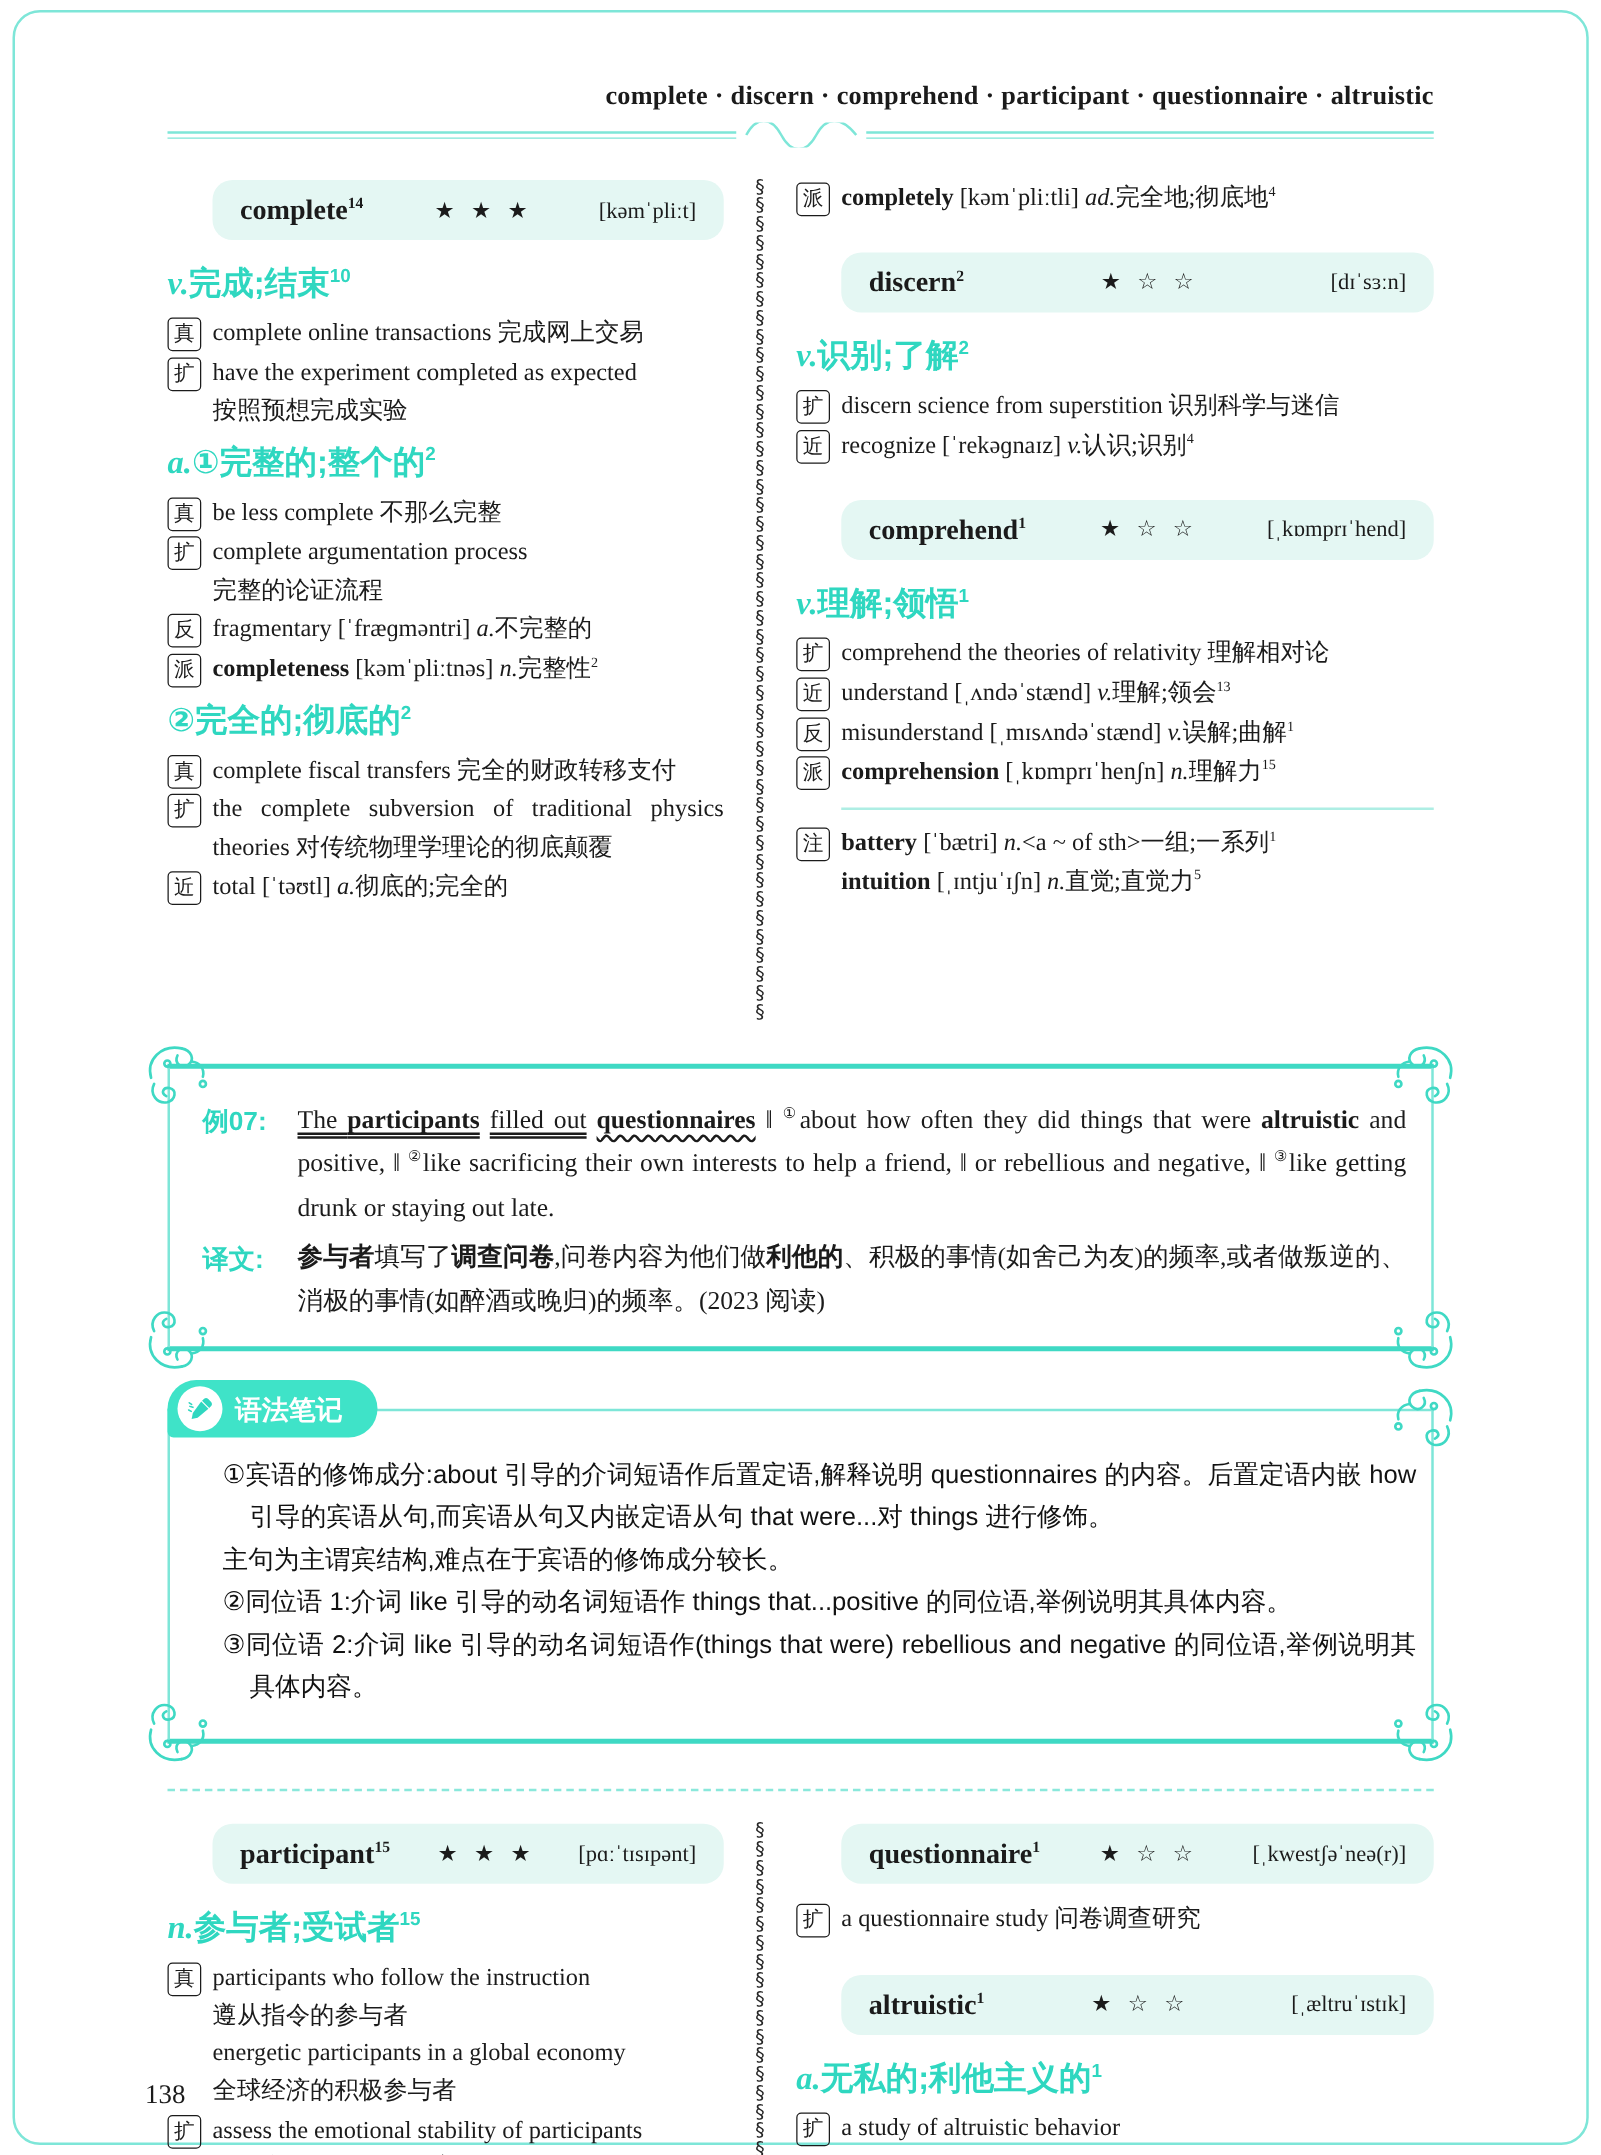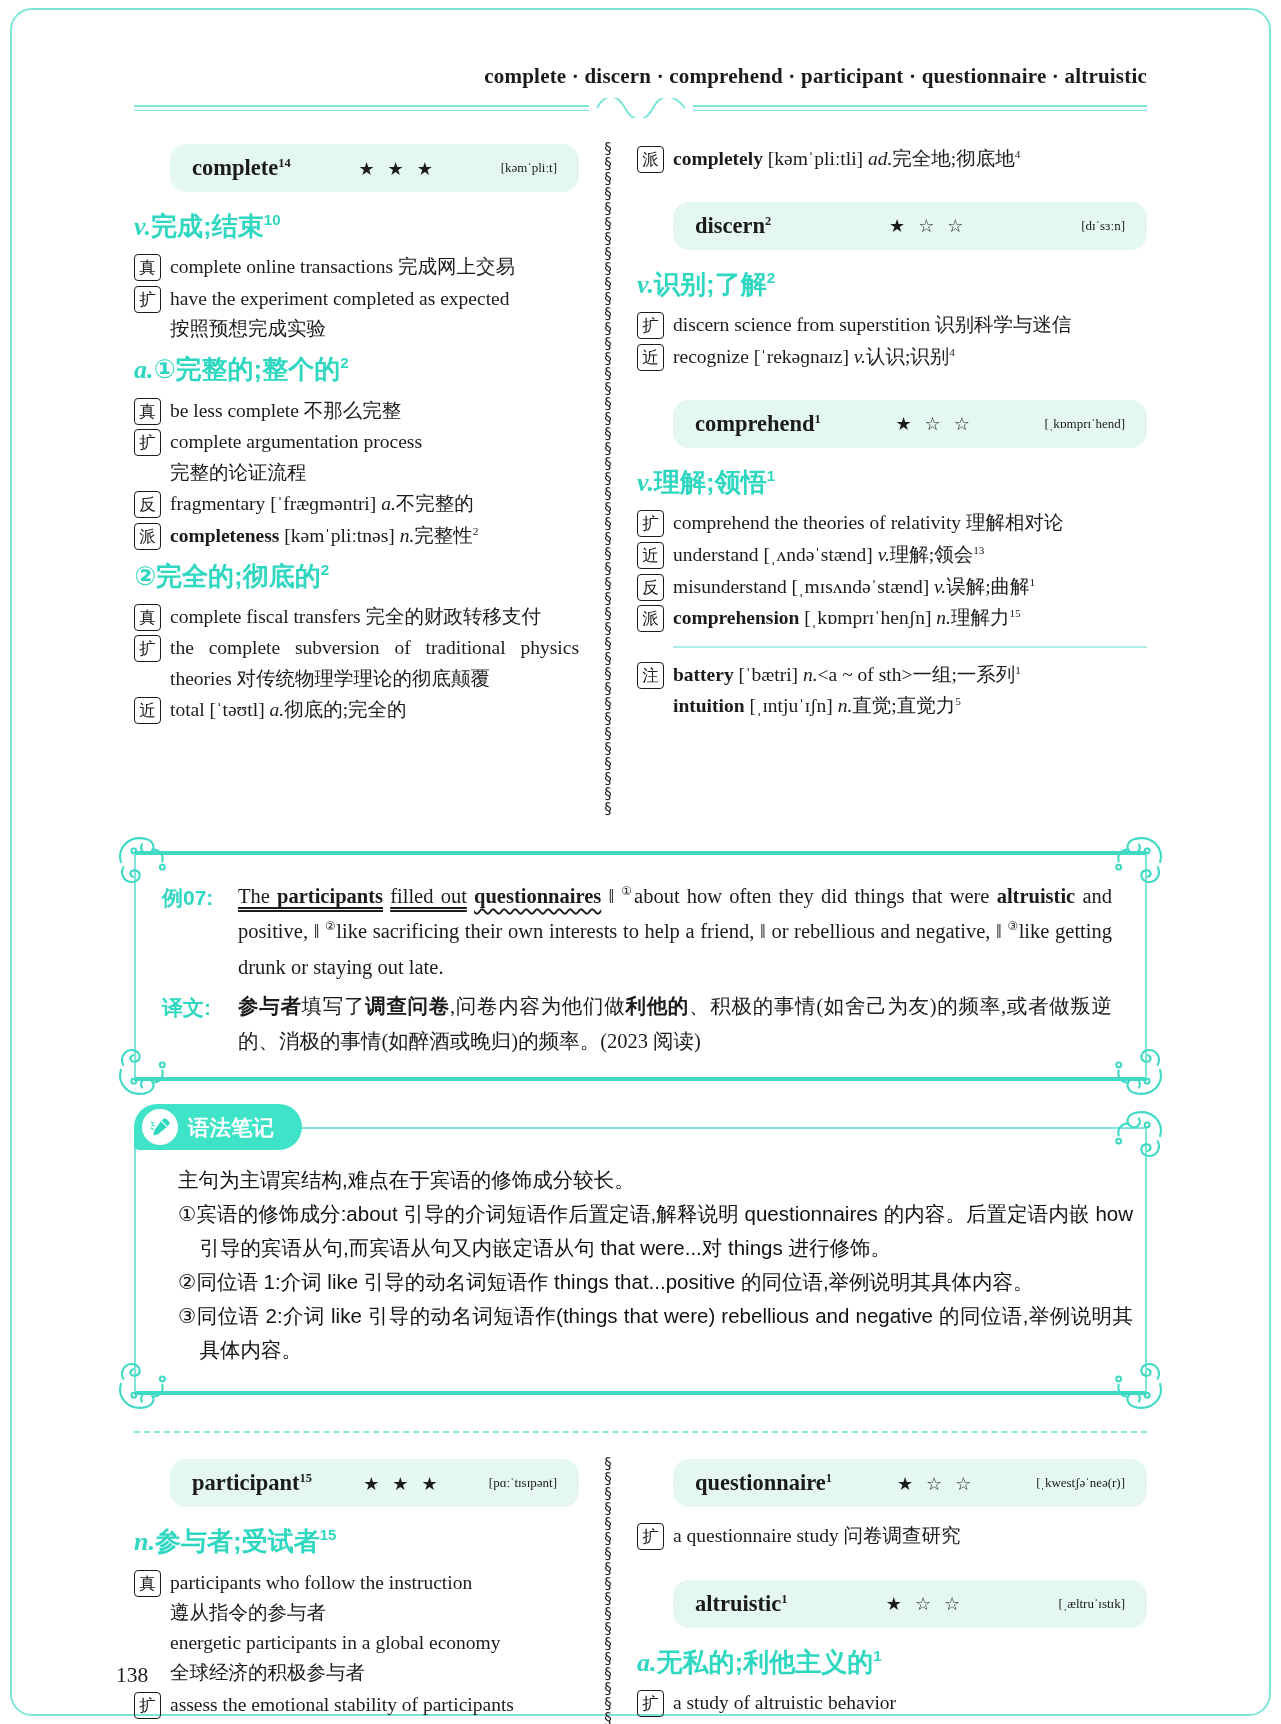--- a/index.html
+++ b/index.html
@@ -41,21 +41,21 @@
 
   .hw-box{
     background:var(--hw-bg);border-radius:16px;
     display:flex;align-items:center;
     padding:11px 22px;margin:28px 0 14px 36px;
   }
   .col > .hw-box:first-child{margin-top:2px;}
   .hw-word{font-weight:bold;font-size:22.5px;white-space:nowrap;}
   .hw-word sup{font-size:12.5px;vertical-align:super;line-height:0;}
   .hw-stars{flex:1;text-align:center;font-family:"DejaVu Sans",sans-serif;font-size:18px;letter-spacing:13px;padding-left:13px;white-space:nowrap;}
-  .hw-pron{font-size:13px;white-space:nowrap;}
+  .hw-pron{font-size:18px;white-space:nowrap;}
 
   .v-line{display:flex;font-size:19.5px;line-height:1.55;margin:1.5px 0;}
   .v-line .tag{
     flex:none;width:27px;height:27px;margin:2px 9px 0 0;
     border:1.5px solid #1b1b1b;border-radius:4px;
     font-family:"Liberation Sans","DejaVu Sans",sans-serif;
     font-size:16.5px;line-height:24px;text-align:center;font-weight:500;
   }
   .v-line .lc{flex:1;text-align:justify;}
   .v-line.teal{color:var(--teal);font-family:"Liberation Sans","DejaVu Sans",sans-serif;font-weight:bold;font-size:26px;margin:5px 0;}
@@ -71,21 +71,21 @@
   .p-wavyb{font-weight:bold;text-decoration:underline wavy;text-underline-offset:5px;text-decoration-thickness:1.5px;}
   sup.sp{font-size:.58em;vertical-align:super;line-height:0;}
 
   
   .example-box{
     position:relative;margin-top:34px;
     border-left:2px solid var(--accent-light);
     border-right:2px solid var(--accent-light);
     border-top:4px solid var(--accent);
     border-bottom:4px solid var(--accent);
-    padding:24px 33px 18px 26px;
+    padding:24px 20px 18px 26px;
   }
   .ex-row{display:flex;font-size:20.5px;line-height:1.72;}
   .ex-row + .ex-row{margin-top:4px;}
   .ex-label{
     flex:none;width:76px;color:var(--teal);font-weight:bold;
     font-family:"Liberation Sans","DejaVu Sans",sans-serif;font-size:21px;padding-top:1px;
   }
   .ex-text{flex:1;text-align:justify;}
 
   
@@ -380,22 +380,22 @@
           </svg></span>
       <span class="orn br"><svg viewBox="0 0 64 64" fill="none" stroke="currentColor" stroke-width="2.6" stroke-linecap="round">
             <path d="M6 36 C1 18 16 3 36 7"></path>
             <path d="M36 7 c10 2 13 11 7 16 c-6 5 -15 -1 -11 -9"></path>
             <path d="M9 42 c-5 10 3 20 13 18 c8 -2 10 -12 2 -14 c-6 -1 -9 5 -3 8"></path>
             <path d="M46 20 c8 1 13 7 11 15"></path>
             <circle cx="57" cy="42" r="3"></circle>
             <circle cx="22" cy="22" r="3"></circle>
           </svg></span>
       <div class="grammar-body">
+          <p class="g-par hang">①宾语的修饰成分:about 引导的介词短语作后置定语,解释说明 questionnaires 的内容。后置定语内嵌 how 引导的宾语从句,而宾语从句又内嵌定语从句 that were...对 things 进行修饰。</p>
           <p class="g-par">主句为主谓宾结构,难点在于宾语的修饰成分较长。</p>
-          <p class="g-par hang">①宾语的修饰成分:about 引导的介词短语作后置定语,解释说明 questionnaires 的内容。后置定语内嵌 how 引导的宾语从句,而宾语从句又内嵌定语从句 that were...对 things 进行修饰。</p>
           <p class="g-par hang">②同位语 1:介词 like 引导的动名词短语作 things that...positive 的同位语,举例说明其具体内容。</p>
           <p class="g-par hang">③同位语 2:介词 like 引导的动名词短语作(things that were) rebellious and negative 的同位语,举例说明其具体内容。</p>
         </div>
     </section>
 
     <div class="dashed-divider"></div>
 
     <section class="two-col">
       <div class="col">
           <div class="hw-box">

